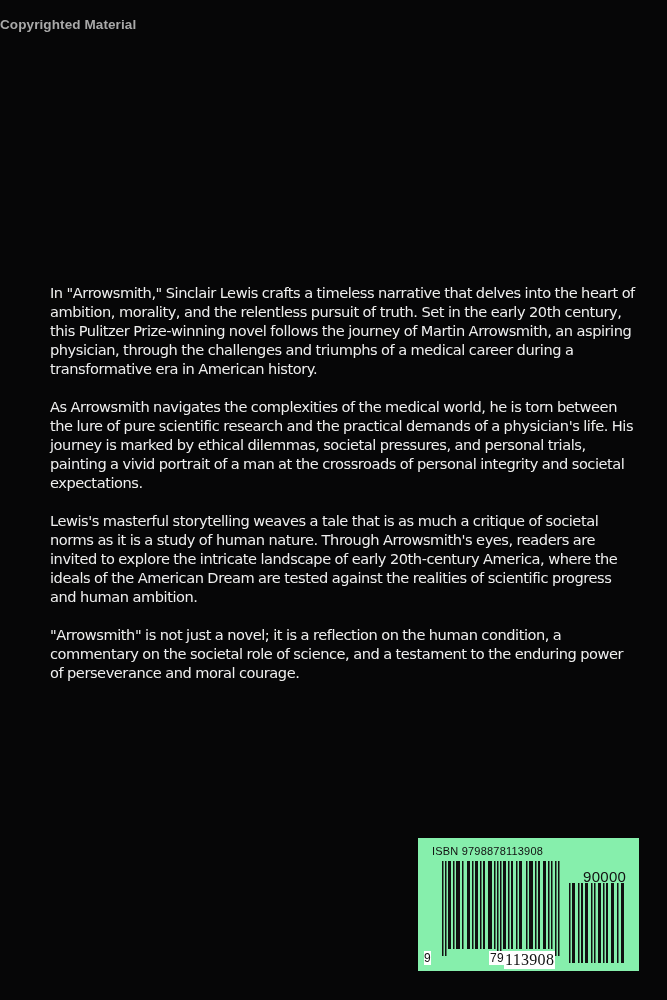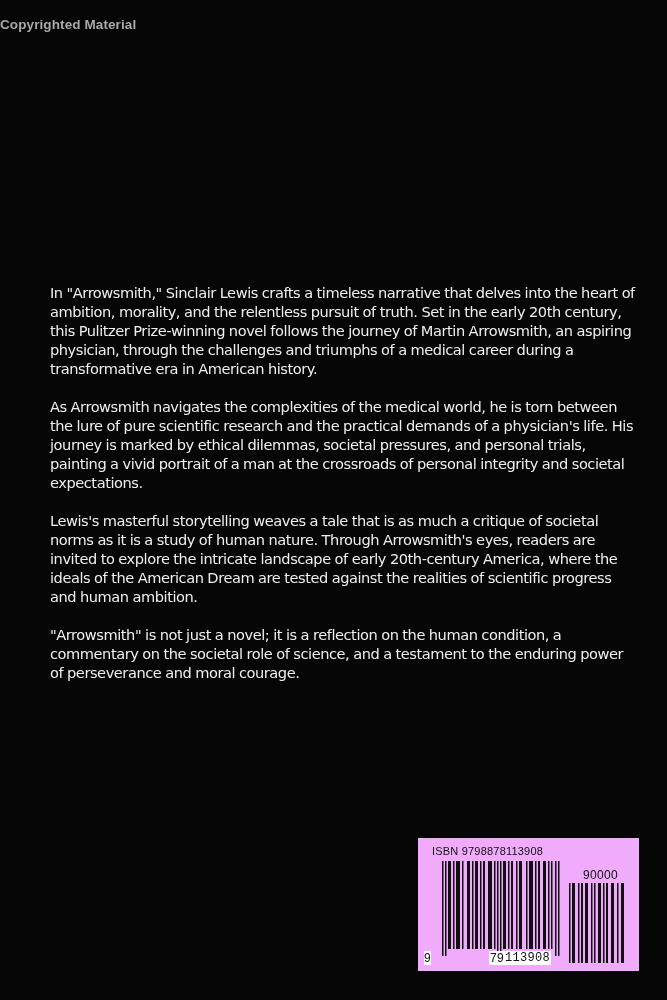--- a/index.html
+++ b/index.html
@@ -41,21 +41,21 @@
     }
     .blurb p {
       margin: 0 0 19px 0;
     }
     .barcode-box {
       position: absolute;
       left: 418px;
       top: 838px;
       width: 221px;
       height: 133px;
-      background: #f0abfc;
+      background: #86efac;
     }
     .isbn-label {
       position: absolute;
       left: 14px;
       top: 7px;
       font-family: "Liberation Sans", sans-serif;
       font-size: 11px;
       color: #111;
       letter-spacing: 0.2px;
     }
@@ -92,33 +92,33 @@
       color: #111;
       background: #fff;
       padding: 0 1px;
       letter-spacing: 0.3px;
       margin-left: 40px;
     }
     .digits-right {
       position: absolute;
       left: 86px;
       top: 113px;
-      font-family: Liberation Mono, monospace;
-      font-size: 12px;
+      font-family: Liberation Serif, serif;
+      font-size: 16px;
       color: #111;
       background: #fff;
       padding: 0 1px;
       letter-spacing: 0.3px;
     }
     .addon-digits {
       position: absolute;
       left: 165px;
       top: 30px;
       font-family: "Liberation Sans", sans-serif;
-      font-size: 12px;
+      font-size: 15px;
       color: #111;
       letter-spacing: 0.3px;
     }
   </style>
 </head>
 <body>
 
 <div class="copyright">Copyrighted Material</div>
 
 <div class="blurb">

